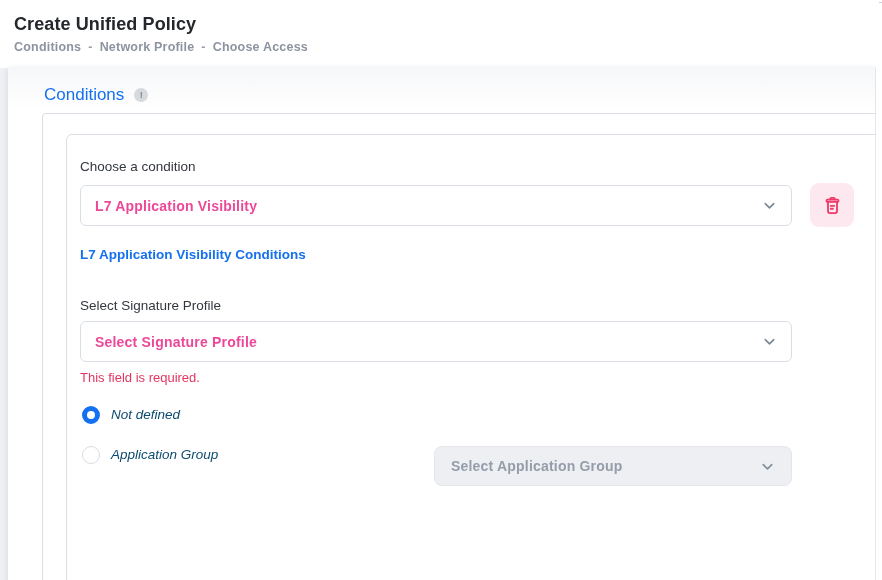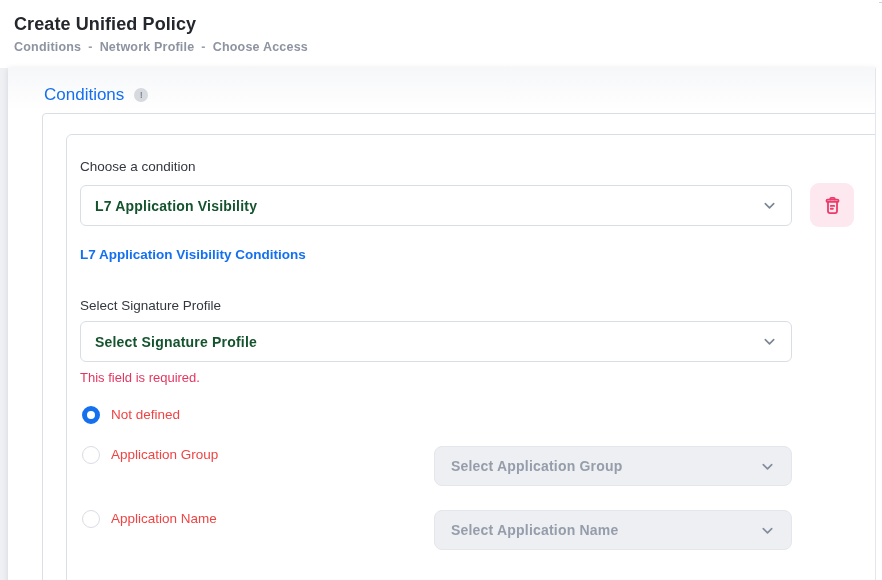--- a/index.html
+++ b/index.html
@@ -68,21 +68,21 @@
     display:block; font-size:13.5px; color:#33383f; margin:0 0 11px 0;
   }
   .row{ display:flex; gap:18px; align-items:flex-start; }
   .select{
     width:712px; height:41px; box-sizing:border-box;
     border:1px solid #d9dee4; border-radius:6px; background:#fff;
     display:flex; align-items:center; justify-content:space-between;
     padding:0 14px; cursor:pointer;
   }
   .select .ph{
-    font-size:14px; font-weight:600; color:#14532d; letter-spacing:.2px;
+    font-size:14px; font-weight:600; color:#ec4899; letter-spacing:.2px;
   }
   .chev{ flex:0 0 auto; display:block; }
   .trash-btn{
     width:44px; height:44px; margin-top:-2px;
     border:none; border-radius:9px; background:var(--danger-icon-bg);
     display:flex; align-items:center; justify-content:center;
     cursor:pointer; padding:0;
   }
   .sub-title{
     margin-top:20px; font-size:13.5px; font-weight:700; color:var(--accent-blue);
@@ -96,21 +96,21 @@
   .radio-row{ display:flex; align-items:flex-start; width:712px; padding-left:2px; box-sizing:border-box; }
   .radio-row.r1{ margin-top:21px; }
   .radio-row.r2{ margin-top:22px; }
   .radio-row.r3{ margin-top:24px; }
   .radio-group{ display:flex; align-items:center; gap:11px; cursor:pointer; }
   .radio{
     width:18px; height:18px; border-radius:50%; box-sizing:border-box;
     background:#fff; border:1.5px solid #d9dde2; flex:0 0 auto;
   }
   .radio.checked{ border:5.5px solid var(--accent-blue); }
-  .radio-label{ font-size:13.5px; color:#ef4444; line-height:18px; }
+  .radio-label{ font-size:13.5px; color:#0c4a6e; line-height:18px;font-style:italic; }
   .mini-select{
     margin-left:auto; width:358px; height:40px; box-sizing:border-box;
     background:#edeff2; border:1px solid #e3e6ea; border-radius:8px;
     display:flex; align-items:center; justify-content:space-between;
     padding:0 16px; cursor:pointer;
   }
   .mini-select .ph{
     font-size:14px; font-weight:600; color:#959dab; letter-spacing:.2px;
   }
   .right-strip{
@@ -191,31 +191,19 @@
             <span class="radio-label">Application Group</span>
           </div>
           <div class="mini-select">
             <span class="ph">Select Application Group</span>
             <svg class="chev" width="15" height="15" viewBox="0 0 16 16" fill="none" stroke="#828c9b" stroke-width="1.7" stroke-linecap="round" stroke-linejoin="round">
                 <path d="M3.5 6 8 10.5 12.5 6"></path>
               </svg>
           </div>
         </div>
 
-        <div class="radio-row r3">
-          <div class="radio-group">
-            <span class="radio"></span>
-            <span class="radio-label">Application Name</span>
-          </div>
-          <div class="mini-select">
-            <span class="ph">Select Application Name</span>
-            <svg class="chev" width="15" height="15" viewBox="0 0 16 16" fill="none" stroke="#828c9b" stroke-width="1.7" stroke-linecap="round" stroke-linejoin="round">
-                <path d="M3.5 6 8 10.5 12.5 6"></path>
-              </svg>
-          </div>
-        </div>
 
       </div>
     </div>
   </div>
 
   <div class="right-strip"></div>
 </div>
 
 </body></html>

